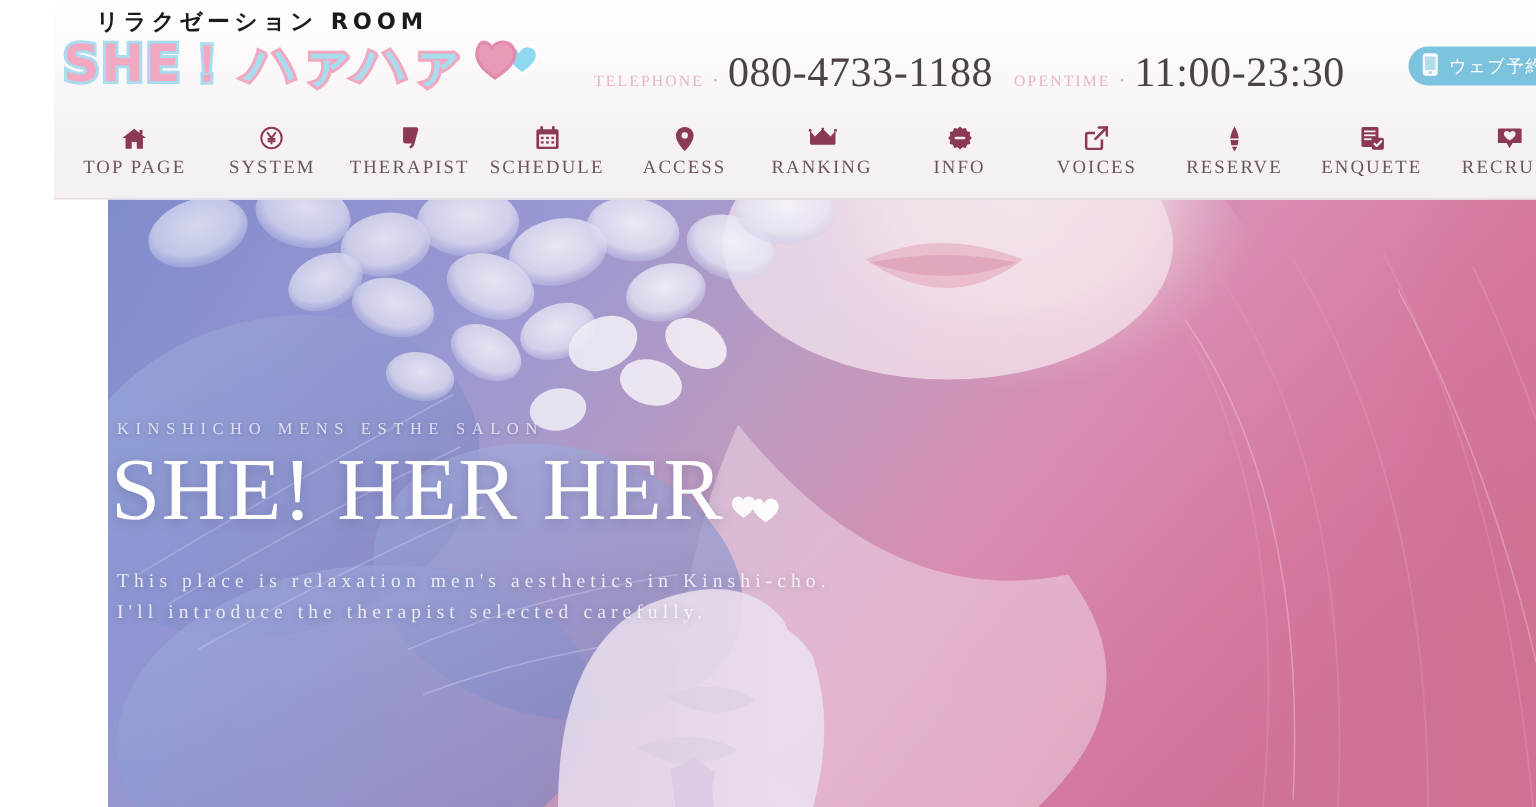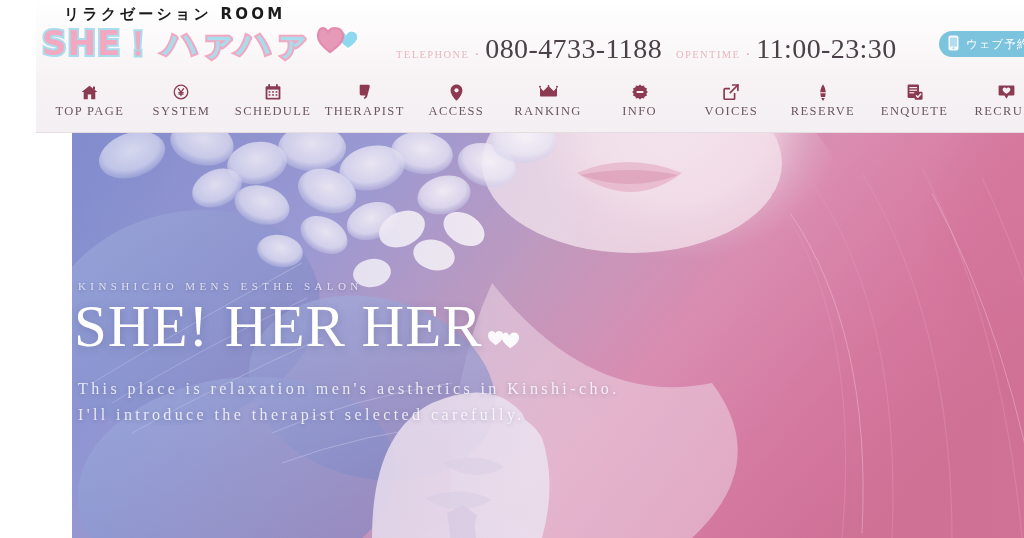--- a/index.html
+++ b/index.html
@@ -113,21 +113,21 @@
   .hero-title {
     font-family:"Liberation Serif","DejaVu Serif",serif;
     font-size:59px; line-height:1.05; letter-spacing:1px;
     color:#ffffff; margin-top:4px; display:flex; align-items:center;
     text-shadow:0 2px 8px rgba(70,70,120,.30);
   }
   .title-heart { margin-left:2px; width:40px; height:34px; }
   .hero-desc { margin-top:18px; }
   .hero-desc div {
     font-family:"Liberation Serif","DejaVu Serif",serif;
-    font-size:16px; letter-spacing:3.4px; line-height:1.65;
+    font-size:13px; letter-spacing:3.4px; line-height:1.65;
     color:rgba(255,255,255,.80);
     text-shadow:0 1px 4px rgba(60,60,110,.30);
     margin-left:4px;
   }
 </style>
 </head>
 <body>
 
 <div class="page">
 
@@ -190,45 +190,45 @@
         <svg width="16" height="16" viewBox="0 0 16 16" fill="none" stroke="currentColor" stroke-width="1.3">
           <circle cx="8" cy="8" r="6.8"></circle>
           <path d="M5.4 4.6 8 8.1l2.6-3.5M8 8.1v3.6M5.9 8.6h4.2M5.9 10.1h4.2" stroke-linecap="round"></path>
         </svg>
       </span>
       <span class="nav-lbl">SYSTEM</span>
     </div>
 
     <div class="nav-item">
       <span class="nav-ico">
+        <svg width="13" height="16" viewBox="0 0 13 16" fill="currentColor">
+          <path d="M2 0.8h8.4c1.2 0 1.6 1 1.3 2.1L9.3 12c-.4 1.4-1.3 2.3-2.6 3l-1-1.3c1-.6 1.6-1.2 1.8-2.1H3.6c-1.3 0-2-.8-1.9-2V2.6C1.7 1.5 1.9.8 2 .8z"></path>
+        </svg>
+      </span>
+      <span class="nav-lbl">THERAPIST</span>
+    </div>
+
+    <div class="nav-item">
+      <span class="nav-ico">
         <svg width="16" height="16" viewBox="0 0 16 16" fill="currentColor">
           <rect x="0.6" y="2.2" width="14.8" height="13.2" rx="1.2"></rect>
           <rect x="2.4" y="5.6" width="11.2" height="8.2" fill="#f4eff2"></rect>
           <rect x="3.2" y="0" width="1.8" height="4" rx="0.8"></rect>
           <rect x="11" y="0" width="1.8" height="4" rx="0.8"></rect>
           <g fill="currentColor">
             <rect x="3.6" y="7.2" width="1.8" height="1.5"></rect>
             <rect x="7.1" y="7.2" width="1.8" height="1.5"></rect>
             <rect x="10.6" y="7.2" width="1.8" height="1.5"></rect>
             <rect x="3.6" y="10.2" width="1.8" height="1.5"></rect>
             <rect x="7.1" y="10.2" width="1.8" height="1.5"></rect>
             <rect x="10.6" y="10.2" width="1.8" height="1.5"></rect>
           </g>
         </svg>
       </span>
       <span class="nav-lbl">SCHEDULE</span>
-    </div>
-
-    <div class="nav-item">
-      <span class="nav-ico">
-        <svg width="13" height="16" viewBox="0 0 13 16" fill="currentColor">
-          <path d="M2 0.8h8.4c1.2 0 1.6 1 1.3 2.1L9.3 12c-.4 1.4-1.3 2.3-2.6 3l-1-1.3c1-.6 1.6-1.2 1.8-2.1H3.6c-1.3 0-2-.8-1.9-2V2.6C1.7 1.5 1.9.8 2 .8z"></path>
-        </svg>
-      </span>
-      <span class="nav-lbl">THERAPIST</span>
     </div>
 
     <div class="nav-item">
       <span class="nav-ico">
         <svg width="13" height="17" viewBox="0 0 13 17" fill="currentColor">
           <path d="M6.5.6C3.2.6.6 3.2.6 6.4c0 4.3 5.1 9.6 5.3 9.8.3.3.9.3 1.2 0 .2-.2 5.3-5.5 5.3-9.8C12.4 3.2 9.8.6 6.5.6z"></path>
           <circle cx="6.5" cy="6.3" r="2.1" fill="#f4eff2"></circle>
         </svg>
       </span>
       <span class="nav-lbl">ACCESS</span>

